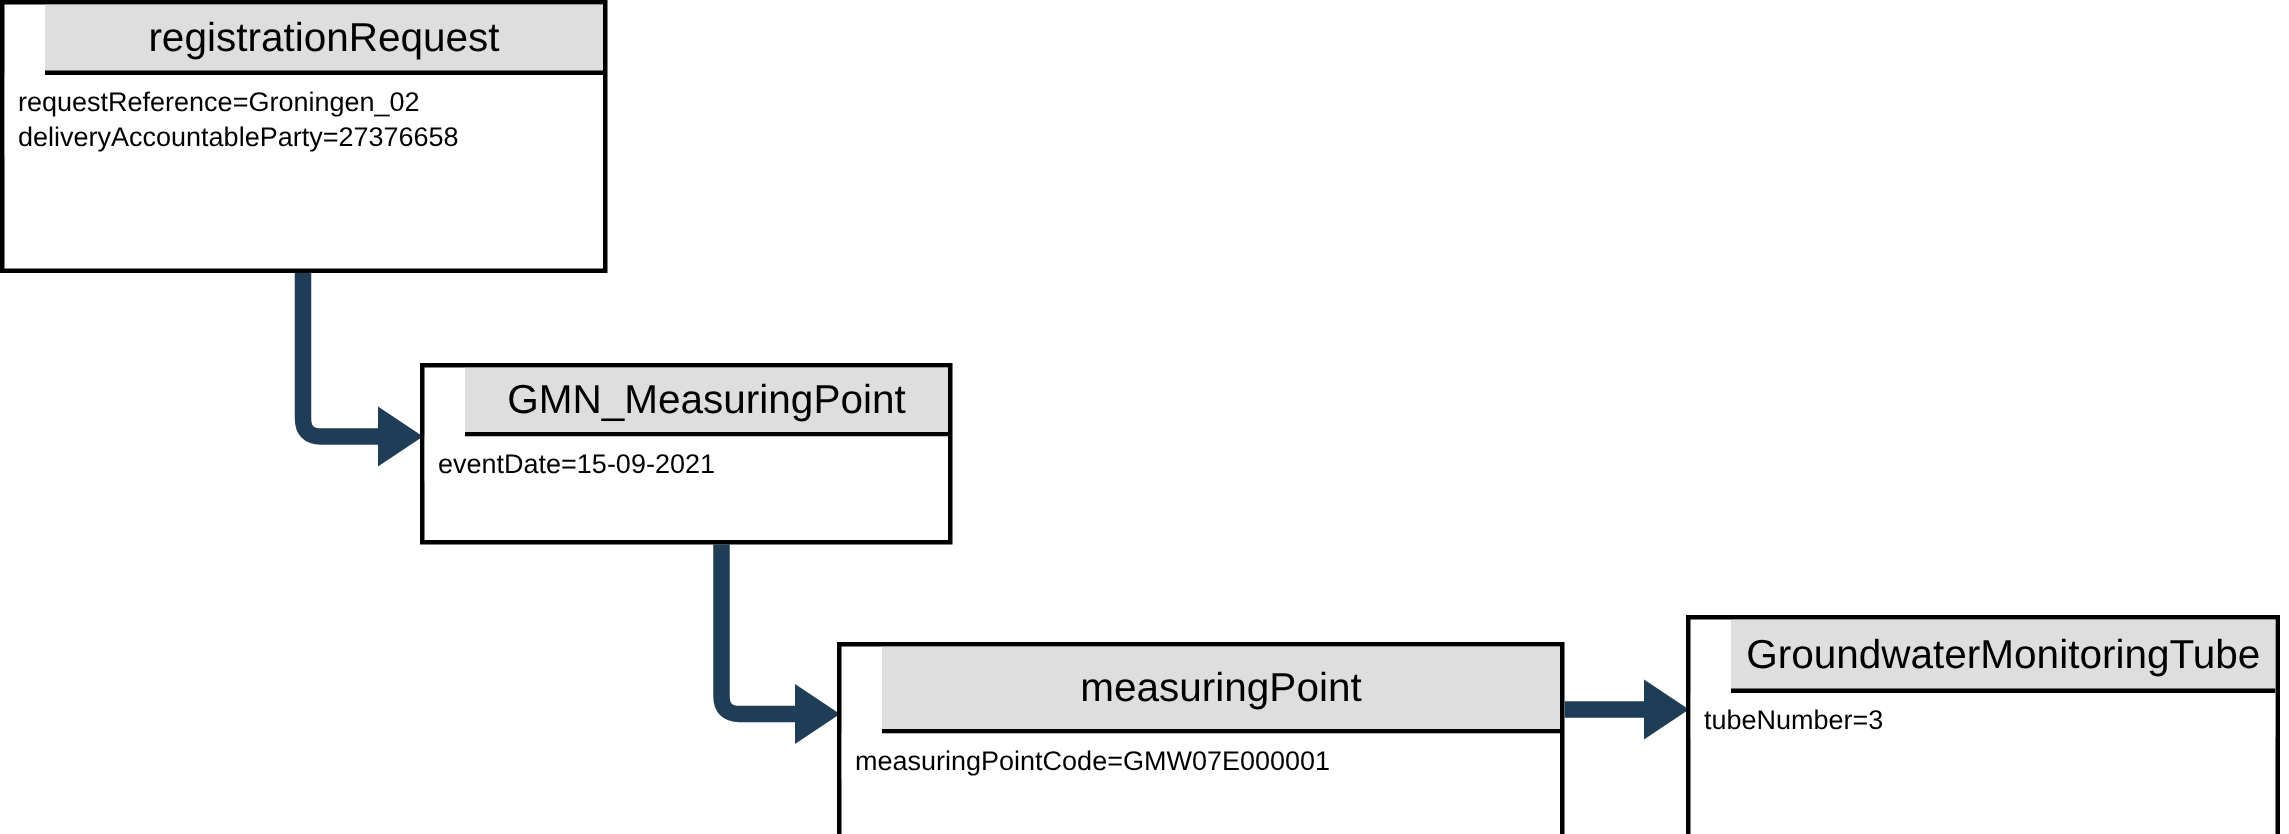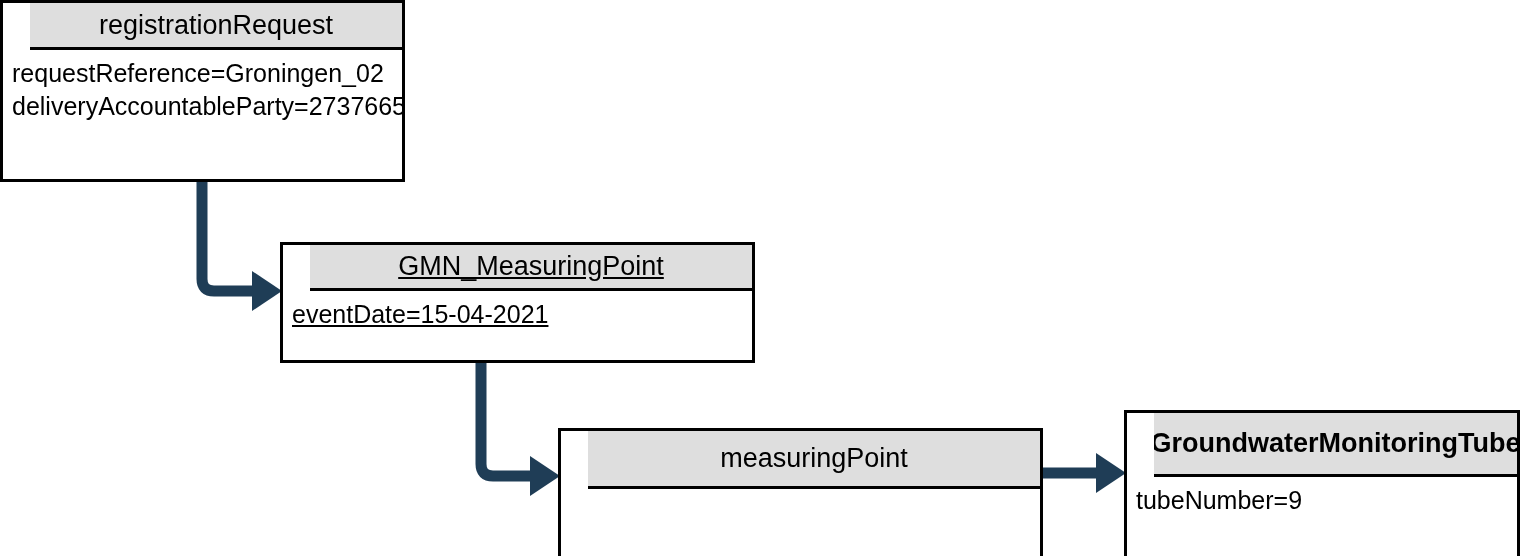--- a/index.html
+++ b/index.html
@@ -40,38 +40,38 @@
     margin-left: 27px;
   }
   .node-body {
     box-sizing: border-box;
     background: #ffffff;
     padding: 7px 0 0 9px;
     overflow: hidden;
   }
   .attr {
     color: #000000;
-    font-size: 25px;
+    font-size: 18px;
     line-height: 1.30;
     white-space: nowrap;
     overflow: hidden;
   }
 
   
   #node-registration-request { left: 0px;    top: 0px;   width: 405px; height: 182px; }
   #node-registration-request .node-header { height: 47px; }
 
-  #node-gmn-measuring-point  { left: 280px;  top: 242px; width: 475px; height: 121px; text-decoration: underline; }
+  #node-gmn-measuring-point  { left: 280px;  top: 242px; width: 355px; height: 121px; }
   #node-gmn-measuring-point .node-header { height: 46px; }
 
   #node-measuring-point      { left: 558px;  top: 428px; width: 485px; height: 135px; }
   #node-measuring-point .node-header { height: 58px; }
 
   #node-groundwater-tube     { left: 1124px; top: 410px; width: 396px; height: 153px; }
-  #node-groundwater-tube .node-header { height: 64px; font-weight: bold; }
+  #node-groundwater-tube .node-header { height: 49px; }
 
   
   .edge {
     position: absolute;
     overflow: visible;
   }
   .edge svg { display: block; overflow: visible; }
 </style>
 </head>
 <body>
@@ -103,28 +103,31 @@
     <div class="node-header">registrationRequest</div>
     <div class="node-body">
       <div class="attr">requestReference=Groningen_02</div>
       <div class="attr">deliveryAccountableParty=27376658</div>
     </div>
   </div>
 
   <div class="node" id="node-gmn-measuring-point">
     <div class="node-header">GMN_MeasuringPoint</div>
     <div class="node-body">
-      <div class="attr">eventDate=15-04-2021</div>
+      <div class="attr">eventDate=15-09-2021</div>
     </div>
   </div>
 
   <div class="node" id="node-measuring-point">
     <div class="node-header">measuringPoint</div>
+    <div class="node-body">
+      <div class="attr">measuringPointCode=GMW07E000001</div>
+    </div>
   </div>
 
   <div class="node" id="node-groundwater-tube">
     <div class="node-header">GroundwaterMonitoringTube</div>
     <div class="node-body">
-      <div class="attr">tubeNumber=9</div>
+      <div class="attr">tubeNumber=3</div>
     </div>
   </div>
 
 </div>
 
 </body></html>

